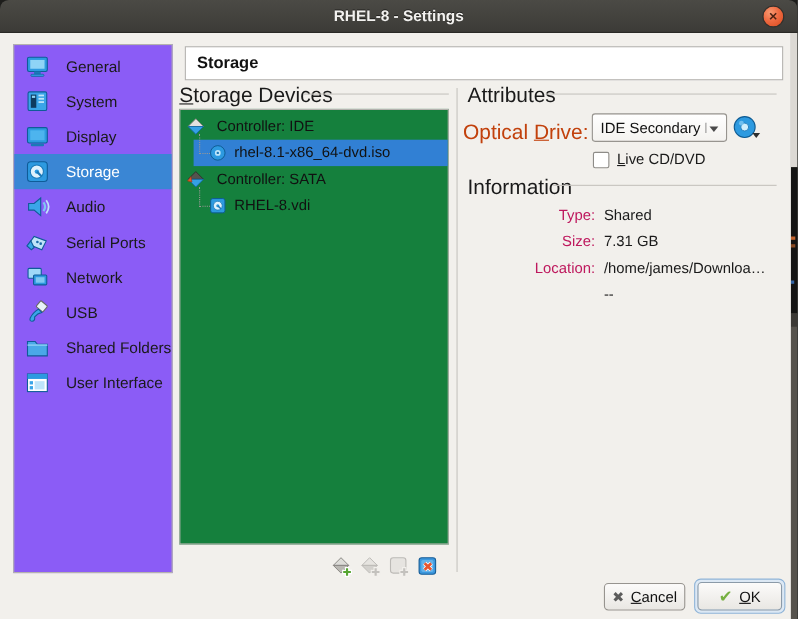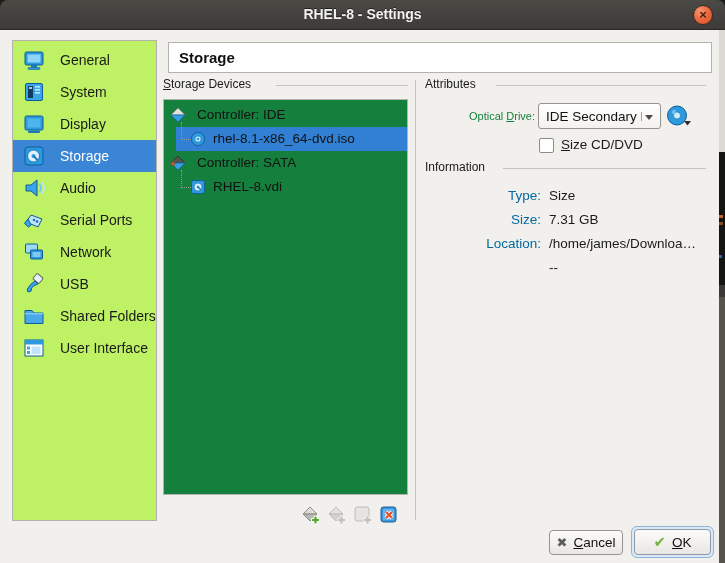--- a/index.html
+++ b/index.html
@@ -19,33 +19,33 @@
   .bg-strip{position:absolute;left:719px;top:30px;width:6px;height:533px;background:#56534d;}
   .bg-a{position:absolute;left:0;top:0;width:6px;height:122px;background:#dcd9d4;}
   .bg-b{position:absolute;left:0;top:122px;width:6px;height:133px;background:#141413;}
   .bg-b .spk1{position:absolute;left:0;top:63px;width:4px;height:3px;background:#c4652f;}
   .bg-b .spk2{position:absolute;left:0;top:70px;width:4px;height:3px;background:#8a4a22;}
   .bg-b .spk3{position:absolute;left:0;top:103px;width:3px;height:3px;background:#3465a4;}
   .bg-c{position:absolute;left:0;top:255px;width:6px;height:12px;background:#3b3935;}
   
   .dialog{position:absolute;left:0;top:30px;width:719px;height:533px;background:#f2f0ec;}
   
-  .sidebar{position:absolute;left:12px;top:10px;width:145px;height:481px;background:#bef264;
+  .sidebar{position:absolute;left:12px;top:10px;width:145px;height:481px;background:#8b5cf6;
     border:1px solid #b4b2ae;box-sizing:border-box;padding-top:3px;}
   .side-item{height:32px;display:flex;align-items:center;gap:13px;padding-left:8px;cursor:default;}
   .side-item .slabel{font-size:14px;color:#1a1a1a;}
   .side-item.selected{background:#3a86d4;}
   .side-item.selected .slabel{color:#ffffff;}
   .sicon{width:26px;height:26px;display:flex;align-items:center;justify-content:center;flex:0 0 26px;}
   
   .header-box{position:absolute;left:168px;top:12px;width:544px;height:31px;background:#ffffff;
     border:1px solid #b4b2ae;box-sizing:border-box;display:flex;align-items:center;padding-left:10px;}
   .header-box span{font-size:15px;font-weight:bold;color:#111;}
   
-  .group-label{position:absolute;font-size:12px;color:#1a1a1a;}
+  .group-label{position:absolute;font-size:19px;color:#1a1a1a;}
   .gline{position:absolute;height:1px;background:#c6c3be;}
   .mn{display:inline-block;}
   .mn::first-letter{text-decoration:underline;}
   
   .tree-box{position:absolute;left:163px;top:69px;width:245px;height:396px;background:#15803d;
     border:1px solid #b4b2ae;box-sizing:border-box;padding-top:3px;}
   .trow{position:relative;height:24px;display:flex;align-items:center;}
   .trow .tlabel{font-size:13.5px;color:#111;white-space:nowrap;}
   .trow.parent .ticon{position:absolute;left:6px;top:4px;}
   .trow.parent .tlabel{position:absolute;left:33px;top:4px;}
@@ -55,32 +55,32 @@
   .tree-elbow{position:absolute;left:17px;top:-5px;width:9px;height:17px;
     border-left:1px dotted #9a9894;border-bottom:1px dotted #9a9894;}
   .ticon,.ticon svg{width:16px;height:16px;display:block;}
   
   .stoolbar{position:absolute;left:300px;top:474px;display:flex;gap:5px;}
   .tool-btn{width:21px;height:21px;display:flex;align-items:center;justify-content:center;}
   .tool-btn svg{width:20px;height:20px;display:block;}
   
   .vdivider{position:absolute;left:415px;top:50px;width:1px;height:440px;background:#c6c3be;}
   
-  .field-label{position:absolute;font-size:11px;color:#15803d;text-align:right;}
+  .field-label{position:absolute;font-size:19px;color:#c2410c;text-align:right;}
   .dropdown{position:absolute;left:538px;top:73px;width:123px;height:26px;background:linear-gradient(#ffffff,#f4f2ef);
     border:1px solid #97948f;border-radius:3px;box-sizing:border-box;display:flex;align-items:center;}
   .dd-text{font-size:13.5px;color:#111;white-space:nowrap;overflow:hidden;margin-left:7px;width:96px;}
   .dd-arrow{position:absolute;right:7px;top:11px;width:0;height:0;
     border-left:4px solid transparent;border-right:4px solid transparent;border-top:5px solid #4a4a4a;}
   .chooser-btn{position:absolute;left:666px;top:74px;width:27px;height:25px;display:flex;align-items:center;}
   .checkbox{position:absolute;left:539px;top:108px;width:15px;height:15px;background:#ffffff;
     border:1px solid #8e8c88;border-radius:2px;box-sizing:border-box;}
   .check-label{position:absolute;left:561px;top:107px;font-size:13.5px;color:#1a1a1a;}
   
-  .info-label{position:absolute;width:115px;text-align:right;font-size:13.5px;color:#0369a1;}
+  .info-label{position:absolute;width:115px;text-align:right;font-size:13.5px;color:#be185d;}
   .info-value{position:absolute;left:549px;font-size:13.5px;color:#1a1a1a;white-space:nowrap;}
   
   .btn{display:flex;align-items:center;justify-content:center;gap:6px;
     background:linear-gradient(#fcfbfa,#e9e7e3);border:1px solid #97948f;border-radius:4px;
     font-size:13.5px;color:#111;box-sizing:border-box;}
   .cancel-btn{position:absolute;left:549px;top:500px;width:74px;height:25px;}
   .x-glyph{color:#5c5c5c;font-size:13px;font-weight:bold;}
   .ok-ring{position:absolute;left:631px;top:496px;width:83px;height:32px;border:1px solid #8fb4d8;
     border-radius:6px;box-sizing:border-box;padding:2px;background:#dce8f4;}
   .ok-btn{width:100%;height:100%;border-color:#8b9aa8;}
@@ -317,27 +317,27 @@
     </div>
     <div class="chooser-btn">
       <svg viewBox="0 0 27 25" width="27" height="25">
         <circle cx="11" cy="11.5" r="9.5" fill="#2d9ae0" stroke="#0e5c94"></circle>
         <circle cx="11" cy="11.5" r="3.6" fill="#cfeefc" stroke="#1b79b8" stroke-width="0.8"></circle>
         <circle cx="8" cy="8" r="2.2" fill="#7fc8f2" opacity="0.8"></circle>
         <path d="M18 17 h7 l-3.5 4.5 Z" fill="#2f2f2f"></path>
       </svg>
     </div>
     <div class="checkbox"></div>
-    <div class="check-label mn">Size CD/DVD</div>
+    <div class="check-label mn">Live CD/DVD</div>
 
     <div class="group-label" style="left:425px;top:130px;">Information</div>
     <div class="gline" style="left:503px;top:138px;width:203px;"></div>
 
     <div class="info-label" style="left:426px;top:158px;">Type:</div>
-    <div class="info-value" style="top:158px;">Size</div>
+    <div class="info-value" style="top:158px;">Shared</div>
     <div class="info-label" style="left:426px;top:182px;">Size:</div>
     <div class="info-value" style="top:182px;">7.31 GB</div>
     <div class="info-label" style="left:426px;top:206px;">Location:</div>
     <div class="info-value" style="top:206px;">/home/james/Downloa…</div>
     <div class="info-value" style="top:230px;">--</div>
 
     <div class="btn cancel-btn">
       <span class="x-glyph">✖</span>
       <span class="mn">Cancel</span>
     </div>

